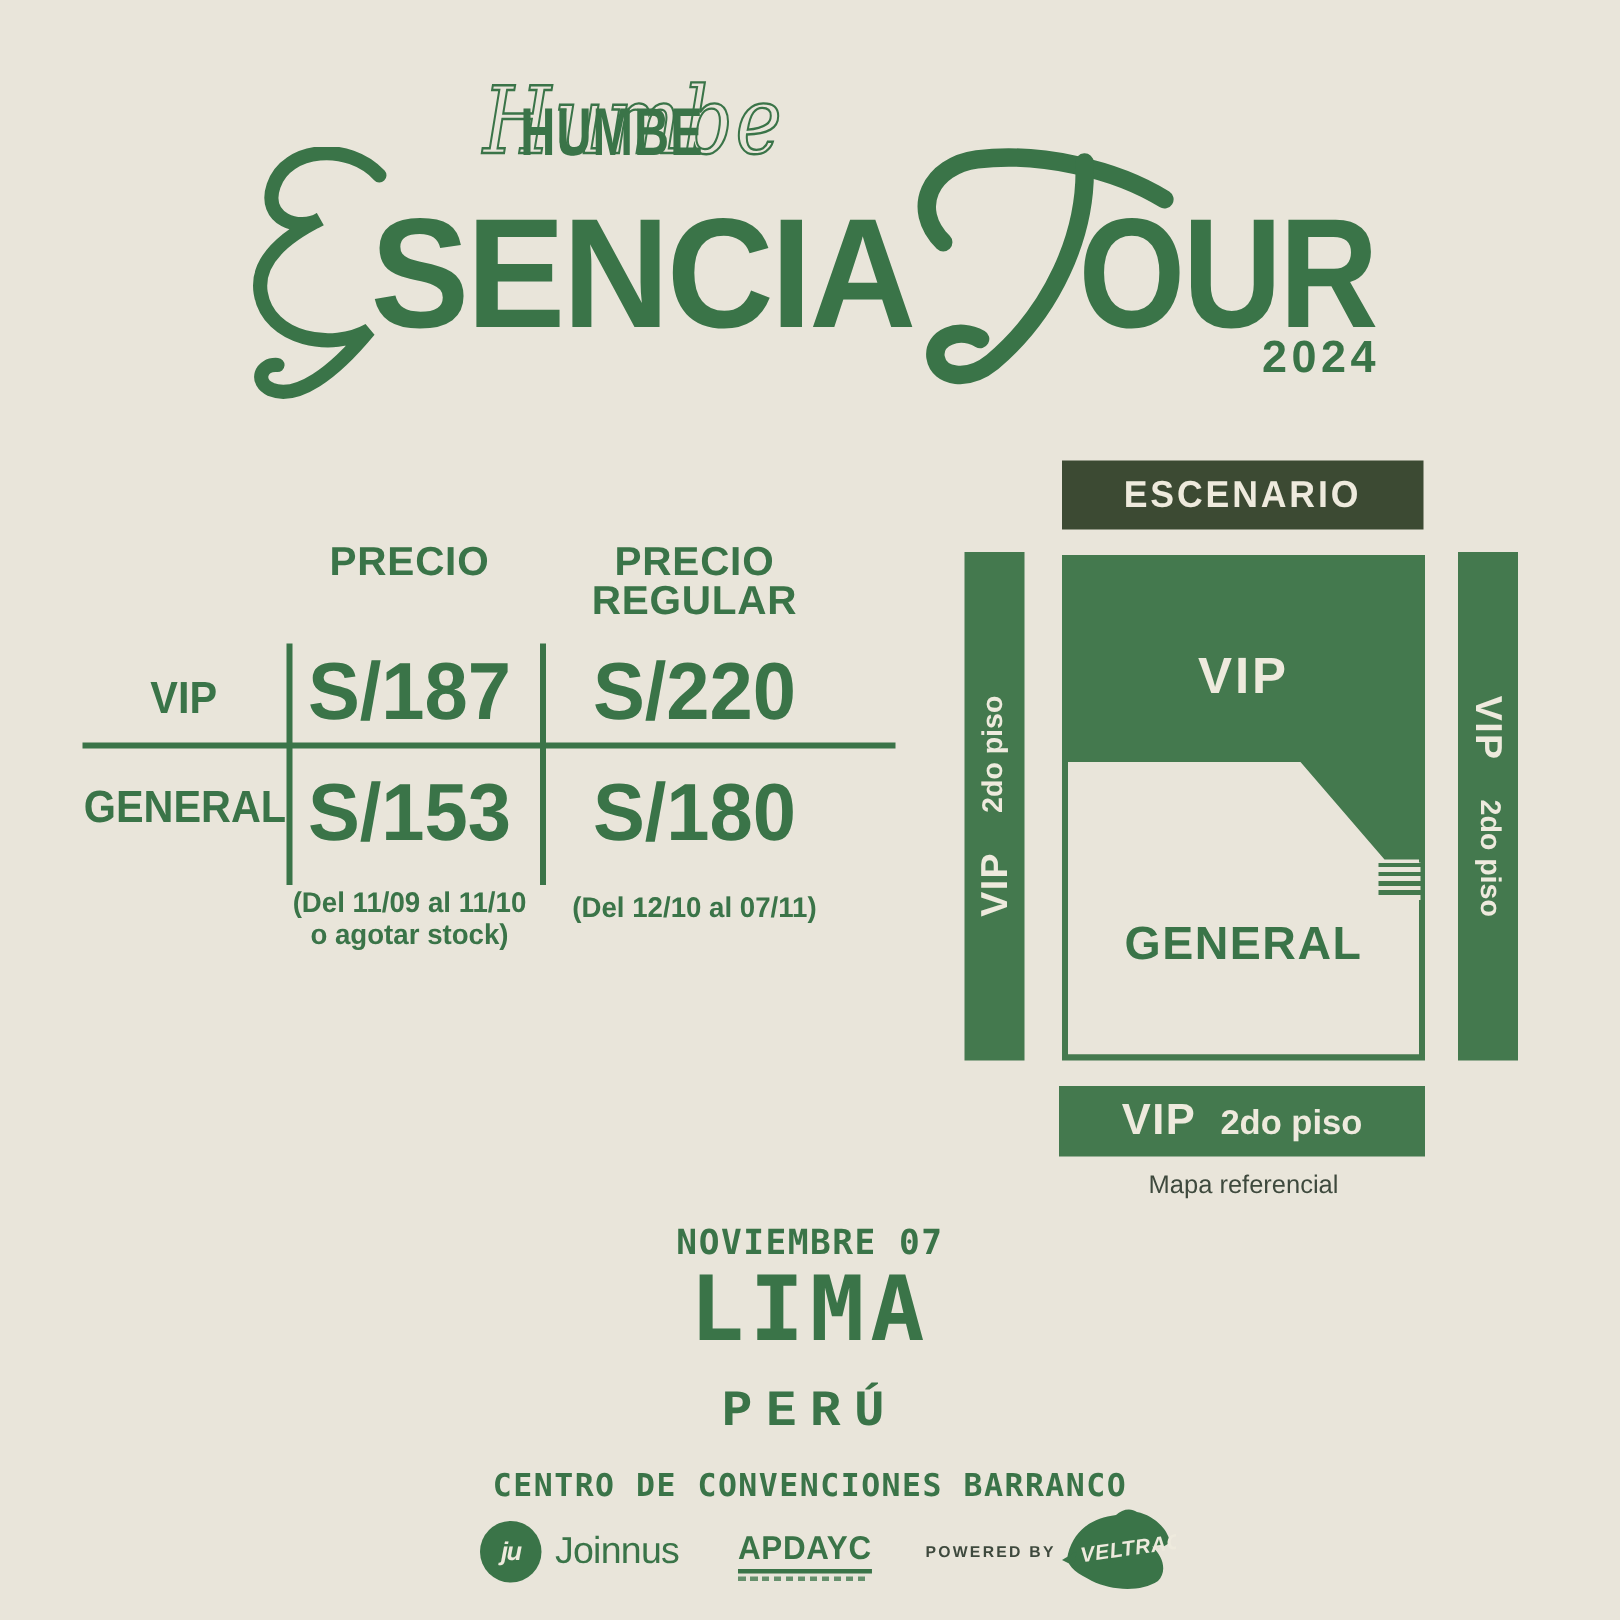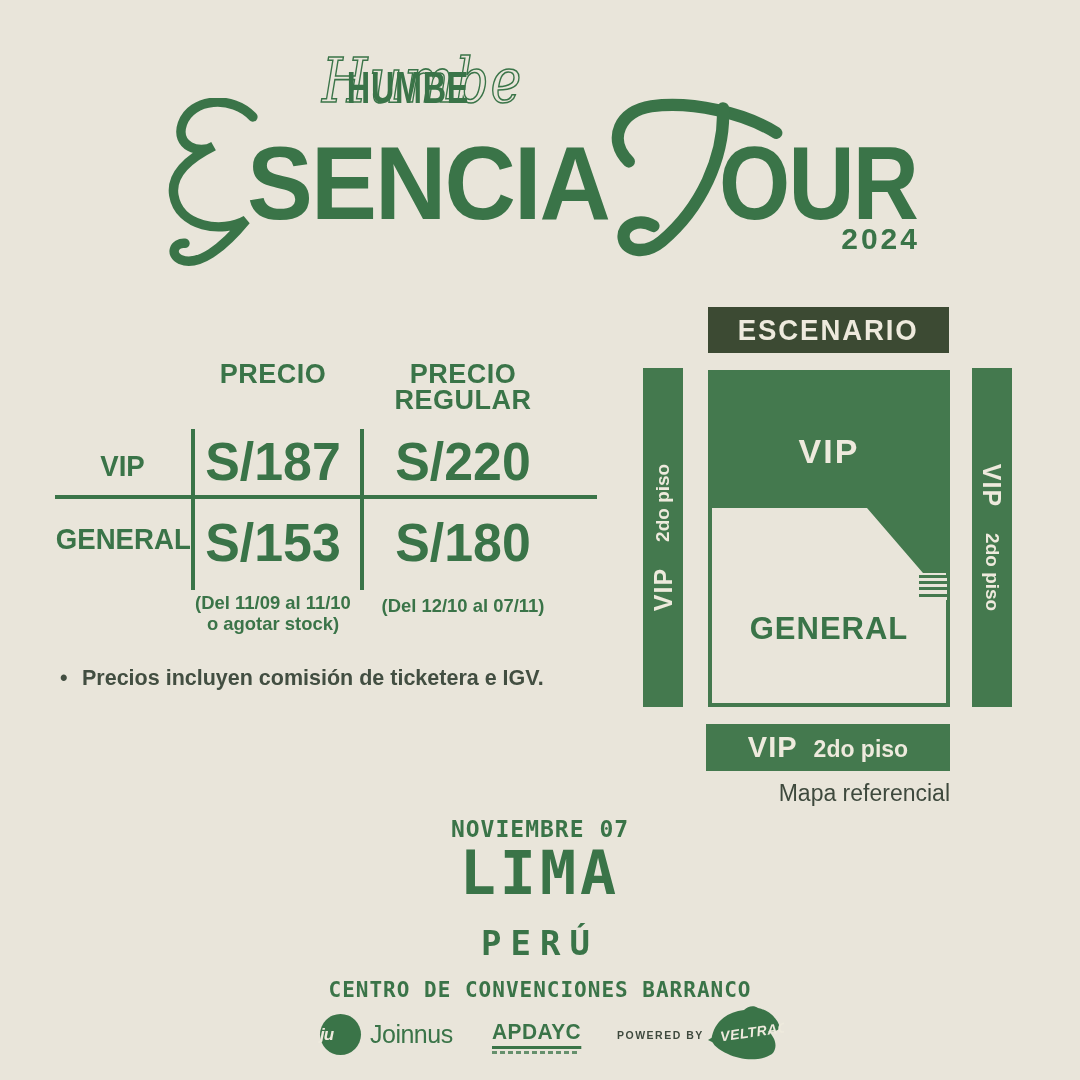--- a/index.html
+++ b/index.html
@@ -46,21 +46,21 @@
     left:58px;top:664px;width:545px;
     color:#424e41;font-size:21.5px;font-weight:700;line-height:28.5px;
     list-style:none;margin:0;padding:0;
   }
   .disc li{position:relative;padding-left:24px;}
   .disc li::before{content:"•";position:absolute;left:2px;top:0;}
 
   
   .stage{left:708px;top:307px;width:241px;height:46px;background:#3c4a33;
     display:flex;align-items:center;justify-content:center;
-    font-size:29px;font-weight:700;letter-spacing:2px;transform-origin:center;}
+    font-size:25px;font-weight:700;letter-spacing:2px;transform-origin:center;}
   .stage span{transform:scaleX(.95);display:inline-block;}
   .mapsq{left:708px;top:370px;width:242px;height:337px;background:#44794e;}
   .map-vip{position:absolute;left:0;top:62px;width:100%;text-align:center;
     font-size:34px;font-weight:700;letter-spacing:2px;}
   .general-area{
     position:absolute;left:0;top:0;width:242px;height:337px;background:#e9e5da;
     clip-path:polygon(4px 138px,159px 138px,215px 203px,238px 203px,238px 333px,4px 333px);
   }
   .map-general{position:absolute;left:0;top:241px;width:100%;text-align:center;
     font-size:31px;font-weight:700;letter-spacing:1px;}
@@ -72,34 +72,34 @@
   .rot{position:absolute;left:0;top:0;width:339px;height:40px;
     display:flex;align-items:center;justify-content:center;gap:26px;transform-origin:top left;}
   .rot-up{transform:rotate(-90deg) translateX(-339px);}
   .rot-down{transform:rotate(90deg) translateY(-40px);}
   .bar-vip{font-size:25px;font-weight:700;letter-spacing:1px;}
   .bar-piso{font-size:19px;font-weight:700;}
   .bottombar{left:706px;top:724px;width:244px;height:47px;background:#44794e;
     display:flex;align-items:baseline;justify-content:center;gap:16px;padding-top:0;}
   .bottombar .bar-vip{font-size:29px;line-height:47px;}
   .bottombar .bar-piso{font-size:23px;}
-  .map-caption{left:708px;top:780px;width:242px;text-align:right;
-    color:#3e493d;font-size:23px;font-weight:400;}
+  .map-caption{left:708px;top:780px;width:242px;text-align:center;
+    color:#3e493d;font-size:17px;font-weight:400;}
 
   
   .mono{font-family:"DejaVu Sans Mono", monospace;font-weight:700;text-align:center;left:0;width:1080px;}
   .ev-date{top:816px;font-size:23px;letter-spacing:1px;}
   .ev-city{top:838px;font-size:60px;letter-spacing:4px;}
-  .ev-country{top:923px;font-size:34px;letter-spacing:9px;}
+  .ev-country{top:923px;font-size:34px;letter-spacing:9px;font-family:Liberation Mono, monospace;}
   .ev-venue{top:978px;font-size:21px;letter-spacing:1px;}
 
   
   .joinnus{left:320px;top:1014px;display:flex;align-items:center;gap:9px;}
   .j-circle{width:41px;height:41px;border-radius:50%;background:#3a7448;
-    display:flex;align-items:center;justify-content:flex-start;}
+    display:flex;align-items:center;justify-content:center;}
   .j-mark{color:#eeeadd;font-size:17px;font-weight:700;font-style:italic;letter-spacing:-1px;}
   .j-word{font-size:25px;font-weight:400;letter-spacing:-.5px;text-align:center;}
   .apdayc{left:492px;top:1019px;text-align:center;}
   .apdayc-word{font-size:22px;font-weight:700;letter-spacing:.5px;transform:scaleX(.95);transform-origin:left;
     border-bottom:3px solid #3a7448;padding-bottom:1px;display:inline-block;}
   .apdayc-sub{margin-top:2px;height:3px;width:92%;
     background:repeating-linear-gradient(to right,#3a7448 0 5px,transparent 5px 8px);opacity:.75;}
   .powered{left:617px;top:1029px;font-size:10.5px;font-weight:700;letter-spacing:1.5px;color:#3e493d;}
   .veltrac{left:706px;top:1004px;}
   .veltrac-text{fill:#eeeadd;font-family:"Liberation Sans",sans-serif;
@@ -142,21 +142,20 @@
 <div class="abs rule" style="left:191px;top:429px;width:4px;height:161px;"></div>
 <div class="abs rule" style="left:360px;top:429px;width:4px;height:161px;"></div>
 
 <div class="abs note green" style="left:158px;top:592px;">
   <div>(Del 11/09 al 11/10</div>
   <div>o agotar stock)</div>
 </div>
 <div class="abs note green" style="left:348px;top:595px;">(Del 12/10 al 07/11)</div>
 
 <ul class="abs disc">
-  <li>Precios incluyen comisión de ticketera e IGV.</li>
 </ul>
 
 <div class="abs stage cream">
   <span>ESCENARIO</span>
 </div>
 
 <div class="abs mapsq">
   <div class="map-vip cream">VIP</div>
   <div class="general-area">
     <div class="map-general green">GENERAL</div>

